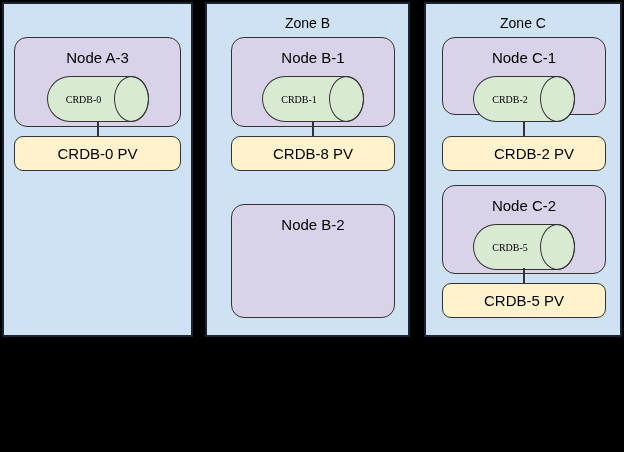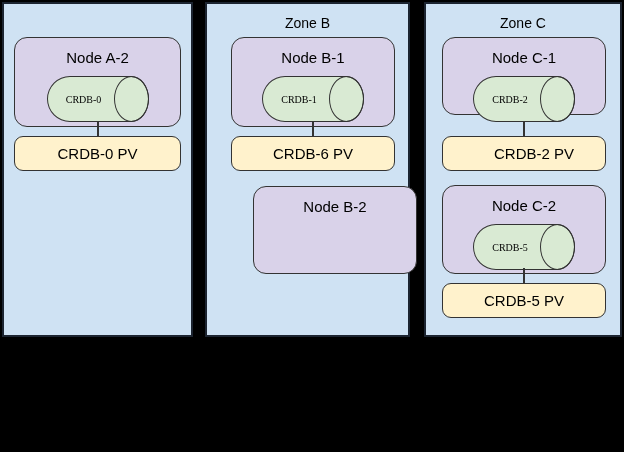--- a/index.html
+++ b/index.html
@@ -95,21 +95,21 @@
     font-size: 15px;
   }
 </style>
 </head>
 <body>
 
 <div class="canvas">
 
   <div class="zone" style="left:2px; width:191px;">
     <div class="node" style="left:10px; top:33px; width:167px; height:90px;">
-      <div class="node-label">Node A-2</div>
+      <div class="node-label">Node A-3</div>
       <div class="db">
         <div class="db-cap"></div>
         <div class="db-label">CRDB-0</div>
       </div>
     </div>
     <div class="connector" style="left:93px; top:117px; height:16px;"></div>
     <div class="pv" style="left:10px; top:132px; width:167px;">
       <span>CRDB-0 PV</span>
     </div>
   </div>
@@ -118,23 +118,23 @@
     <div class="zone-label">Zone B</div>
     <div class="node" style="left:24px; top:33px; width:164px; height:90px;">
       <div class="node-label">Node B-1</div>
       <div class="db">
         <div class="db-cap"></div>
         <div class="db-label">CRDB-1</div>
       </div>
     </div>
     <div class="connector" style="left:105px; top:117px; height:16px;"></div>
     <div class="pv" style="left:24px; top:132px; width:164px;">
-      <span>CRDB-6 PV</span>
+      <span>CRDB-8 PV</span>
     </div>
-    <div class="node" style="left:24px; top:182px; width:164px; height:88px;margin-left:22px;">
+    <div class="node" style="left:24px; top:200px; width:164px; height:114px;">
       <div class="node-label">Node B-2</div>
     </div>
   </div>
 
   <div class="zone" style="left:424px; width:198px;">
     <div class="zone-label">Zone C</div>
     <div class="node" style="left:16px; top:33px; width:164px; height:78px;">
       <div class="node-label">Node C-1</div>
       <div class="db">
         <div class="db-cap"></div>

